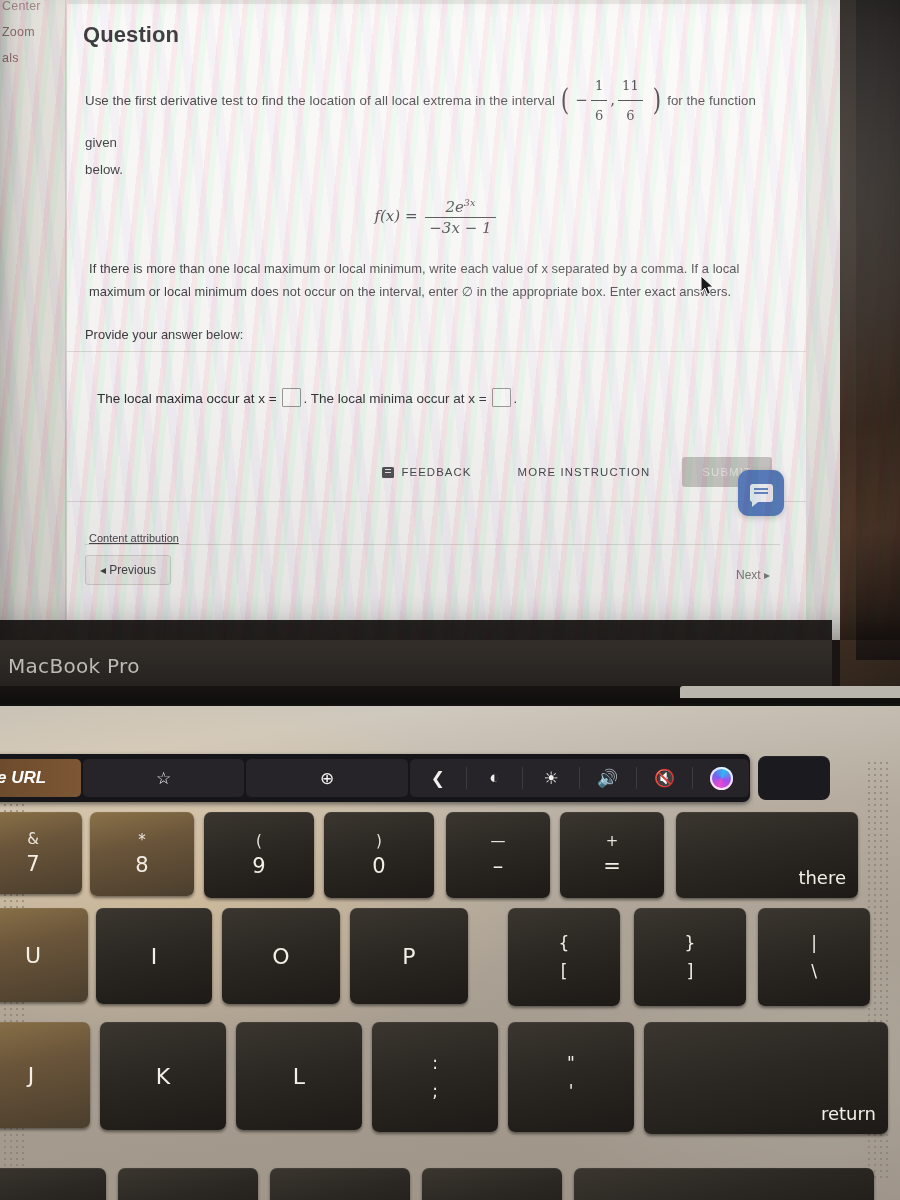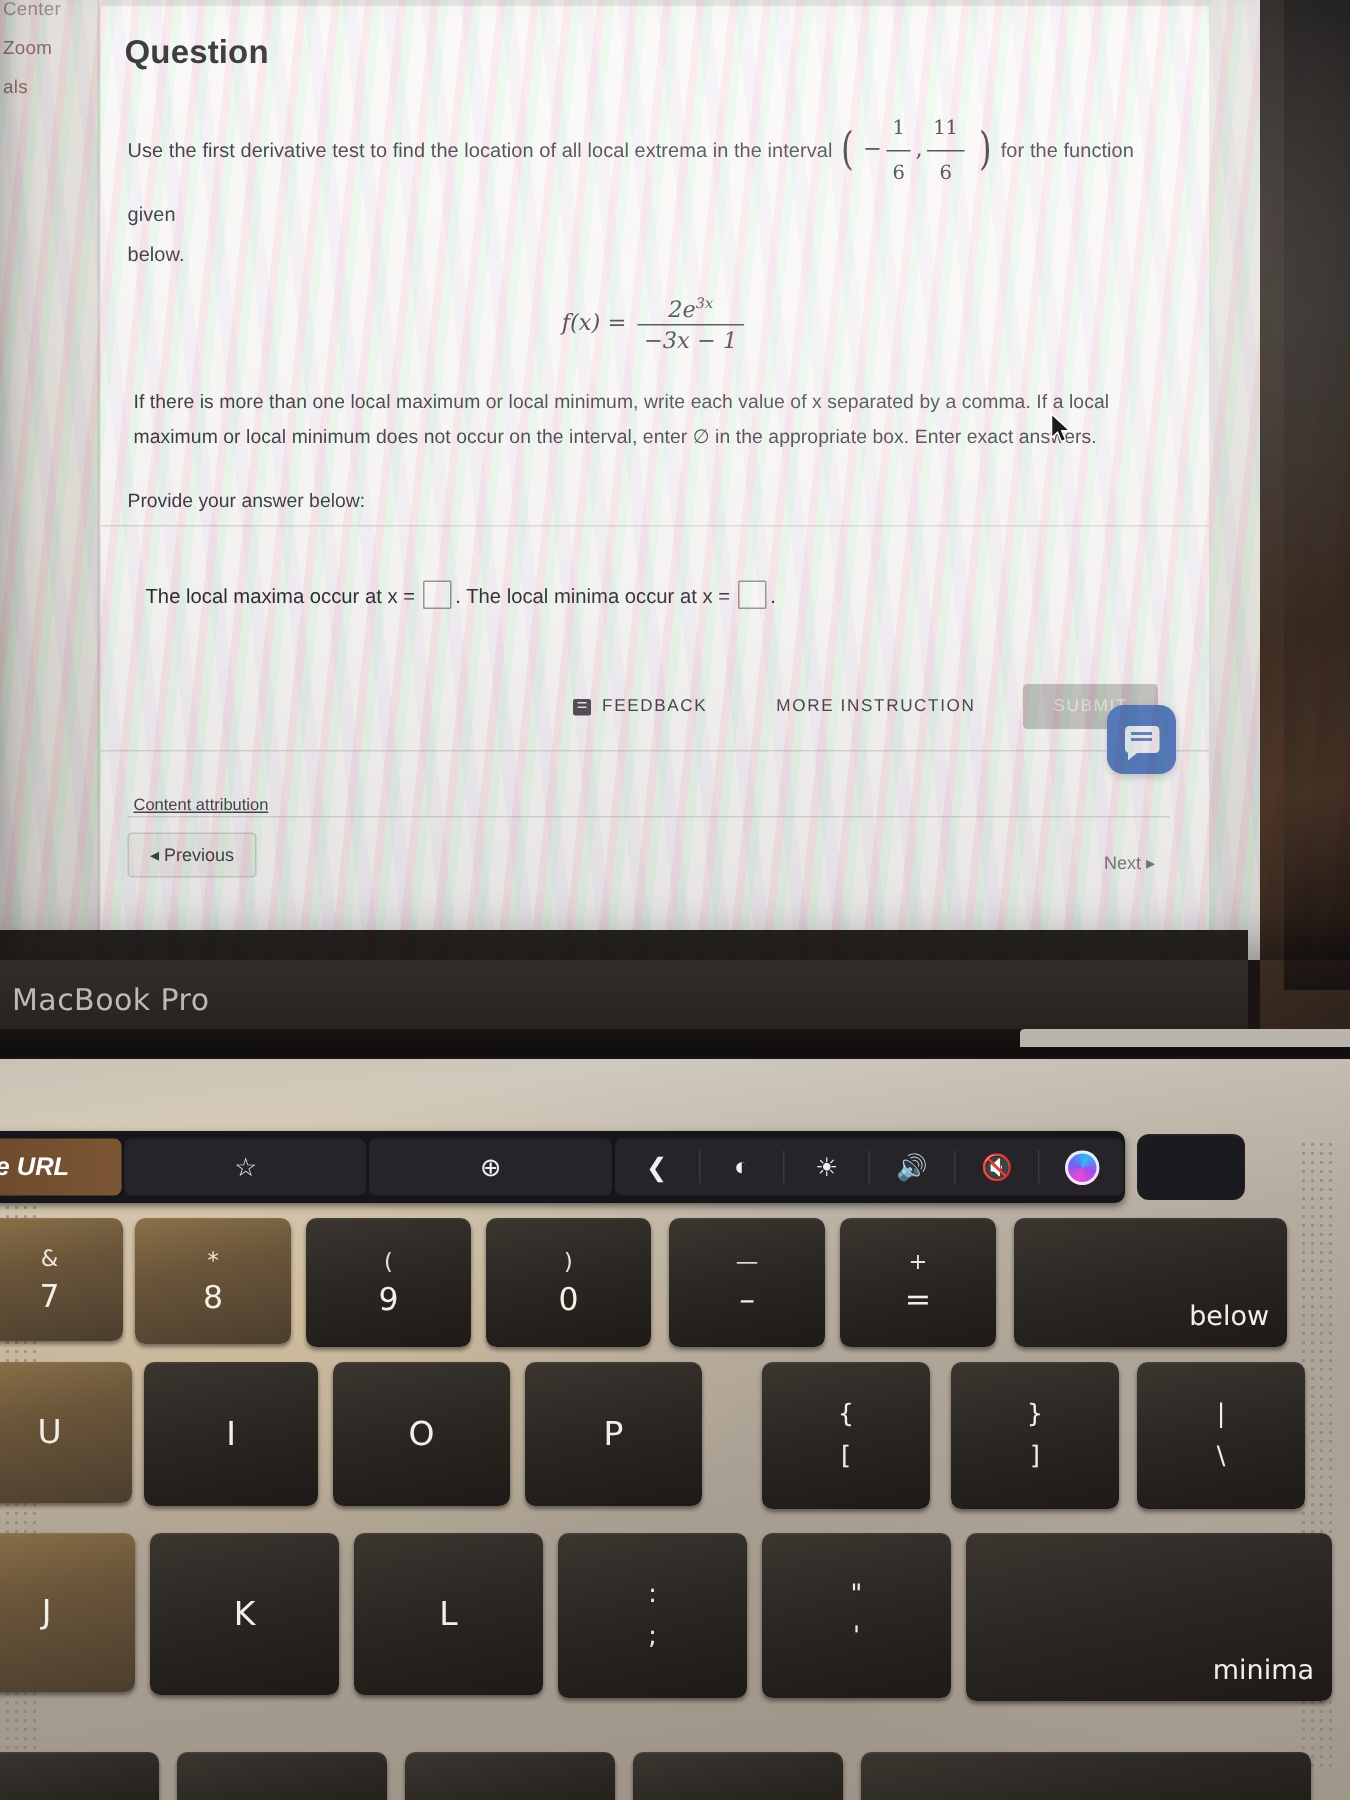--- a/index.html
+++ b/index.html
@@ -397,21 +397,21 @@
 </div>
 <div class="key cool" style="left:446px; top:812px; width:104px; height:86px;">
   <span class="top">—</span>
   <span class="bot">–</span>
 </div>
 <div class="key cool" style="left:560px; top:812px; width:104px; height:86px;">
   <span class="top">+</span>
   <span class="bot">=</span>
 </div>
 <div class="key cool rt" style="left:676px; top:812px; width:182px; height:86px;">
-  <span class="word">below</span>
+  <span class="word">there</span>
 </div>
 
 <div class="key warm" style="left:-22px; top:908px; width:110px; height:94px;">
   <span class="single">U</span>
 </div>
 <div class="key cool" style="left:96px; top:908px; width:116px; height:96px;">
   <span class="single">I</span>
 </div>
 <div class="key cool" style="left:222px; top:908px; width:118px; height:96px;">
   <span class="single">O</span>
@@ -453,20 +453,20 @@
       <span class="b">;</span>
     </span>
 </div>
 <div class="key cool" style="left:508px; top:1022px; width:126px; height:110px;">
   <span class="stack">
       <span class="a">"</span>
       <span class="b">'</span>
     </span>
 </div>
 <div class="key cool rt" style="left:644px; top:1022px; width:244px; height:112px;">
-  <span class="word">minima</span>
+  <span class="word">return</span>
 </div>
 
 <div class="key cool" style="left:-24px; top:1168px; width:130px; height:60px;"></div>
 <div class="key cool" style="left:118px; top:1168px; width:140px; height:60px;"></div>
 <div class="key cool" style="left:270px; top:1168px; width:140px; height:60px;"></div>
 <div class="key cool" style="left:422px; top:1168px; width:140px; height:60px;"></div>
 <div class="key cool" style="left:574px; top:1168px; width:300px; height:60px;"></div>
 
 </body></html>

